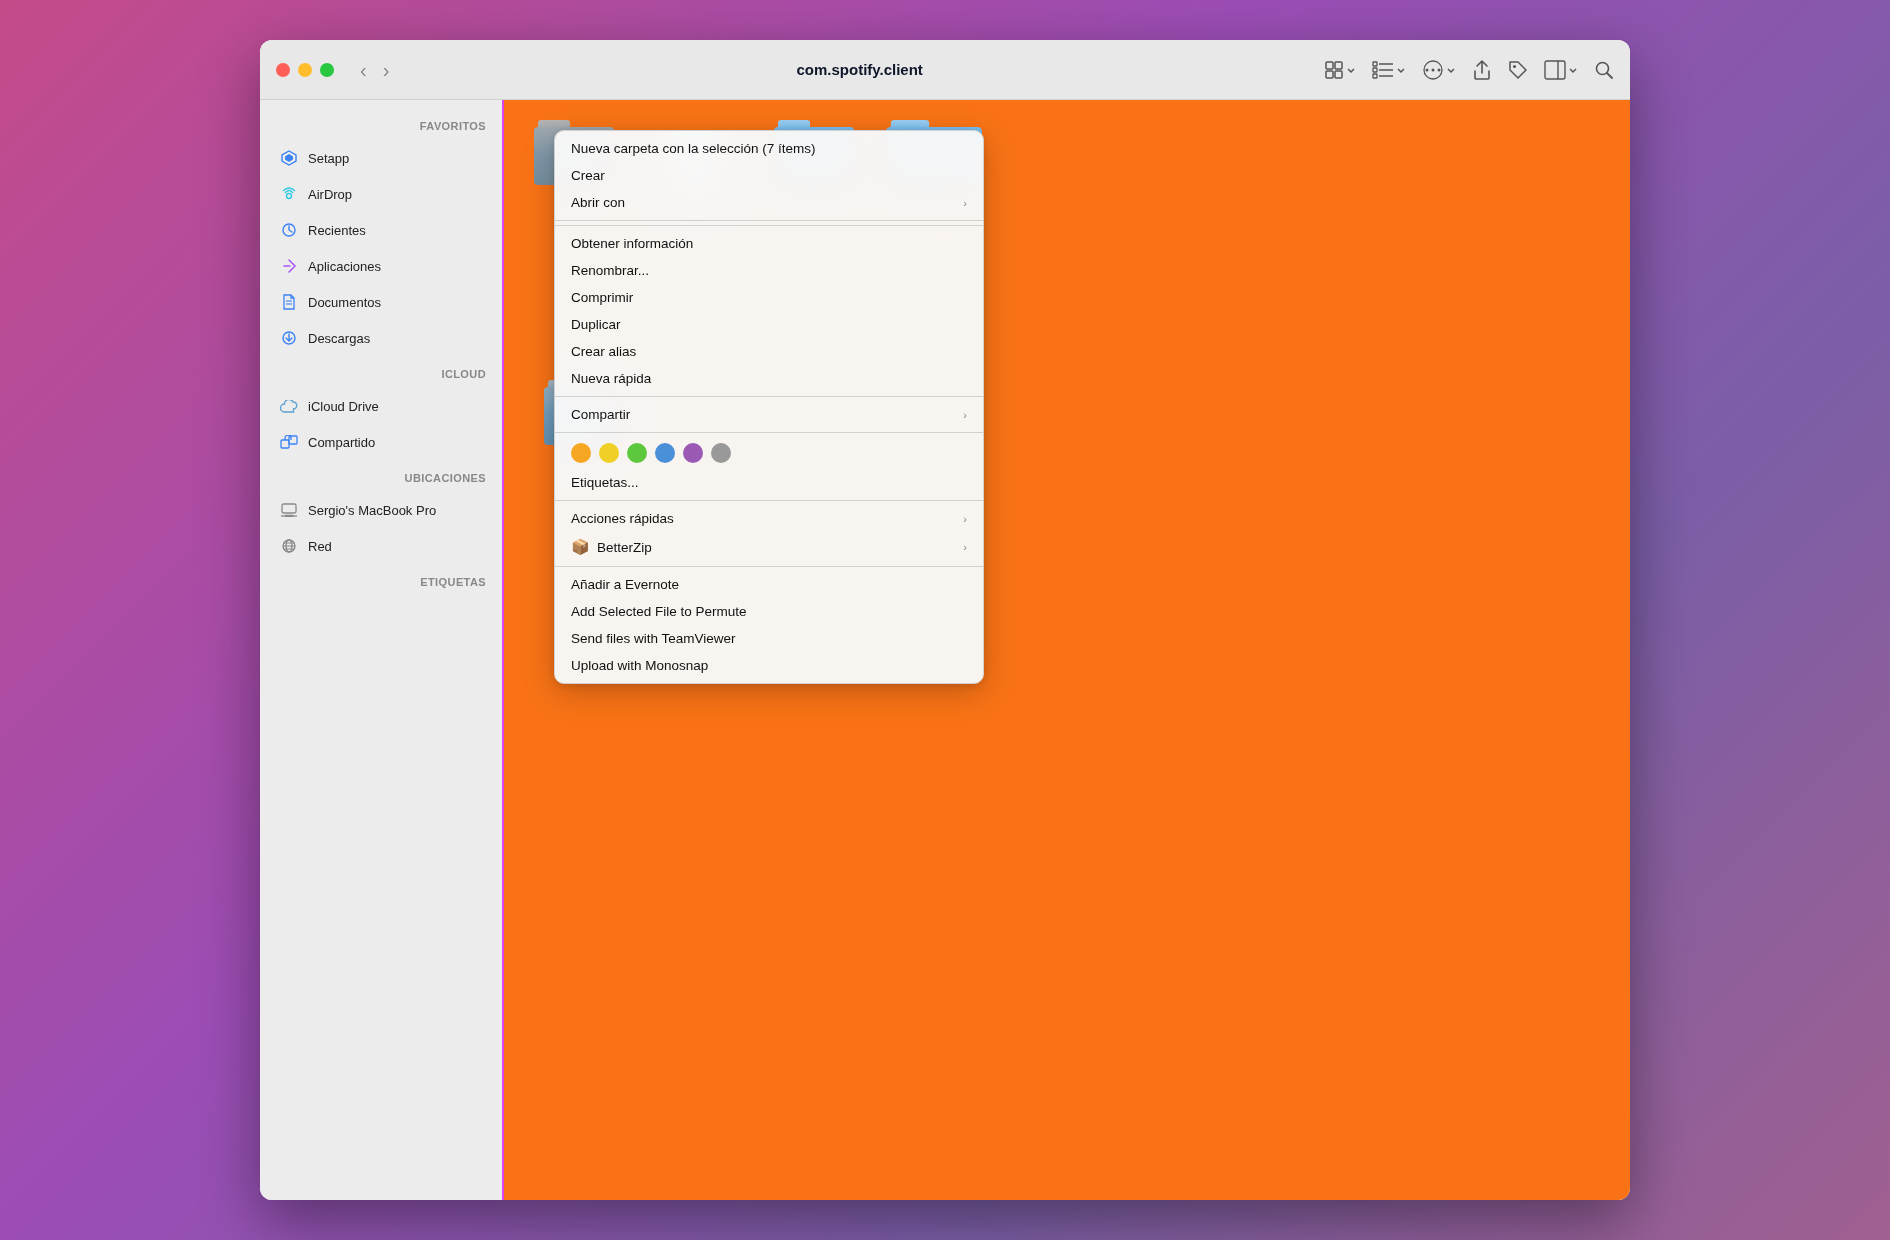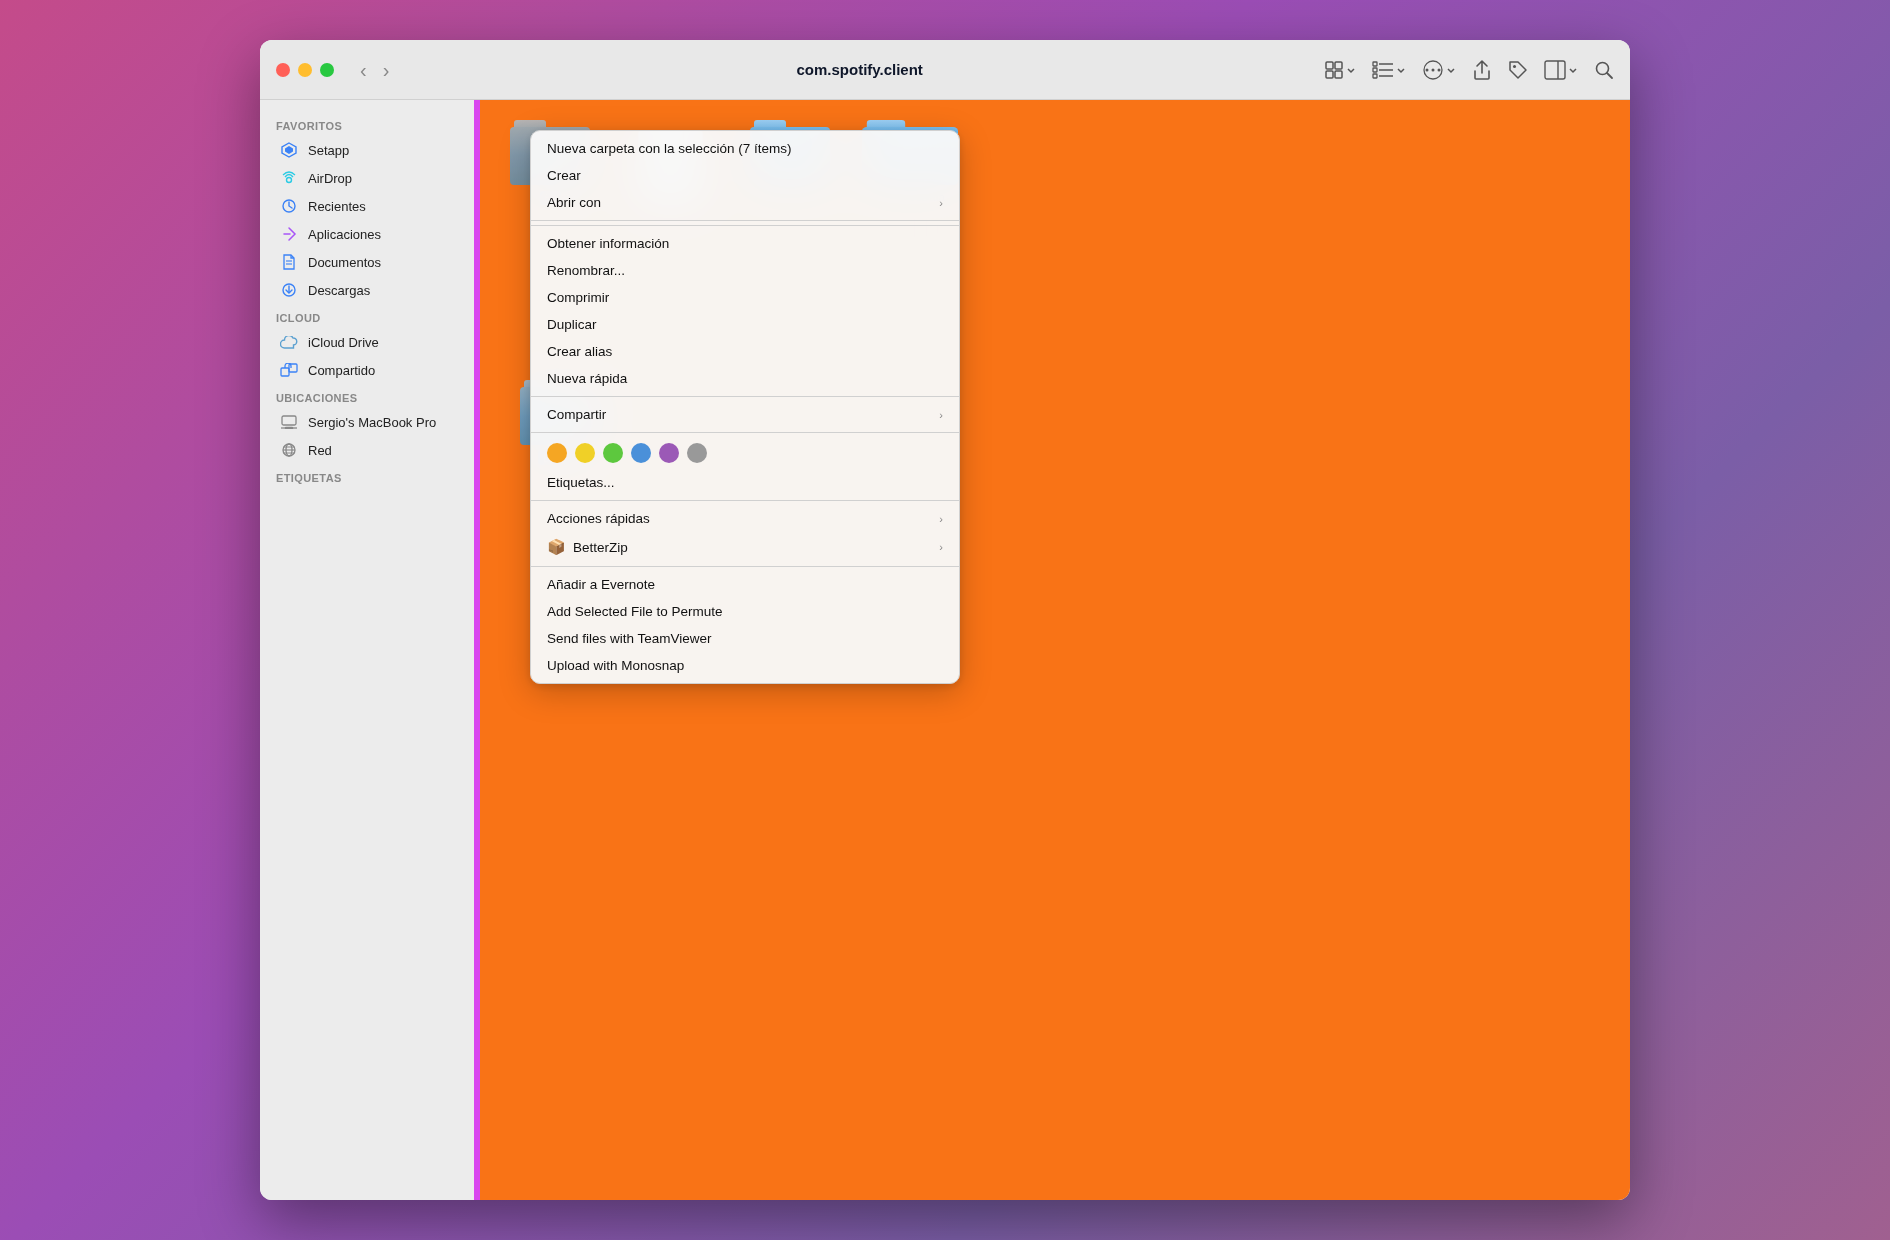--- a/index.html
+++ b/index.html
@@ -92,47 +92,48 @@
 
     
     .main-content {
       display: flex;
       flex: 1;
       overflow: hidden;
     }
 
     
     .sidebar {
-      width: 220px;
+      width: 244px;
       background: #ececec;
-      border-right: 6px solid #d946ef;
+      border-right: 2px solid #d946ef;
       padding: 12px 0;
       overflow-y: auto;
       flex-shrink: 0;
+      text-align: right;
     }
 
     .sidebar-section-title {
       font-size: 11px;
       font-weight: 700;
       color: #888;
       text-transform: uppercase;
       padding: 8px 16px 4px 16px;
       letter-spacing: 0.4px;
     }
 
     .sidebar-item {
       display: flex;
       align-items: center;
       gap: 10px;
       padding: 5px 16px;
       font-size: 13px;
       color: #222;
       cursor: pointer;
       border-radius: 6px;
-      margin: 0 4px;
+      margin: 8px 4px;
     }
 
     .sidebar-icon {
       width: 18px;
       height: 18px;
       display: flex;
       align-items: center;
       justify-content: center;
       font-size: 14px;
       flex-shrink: 0;

